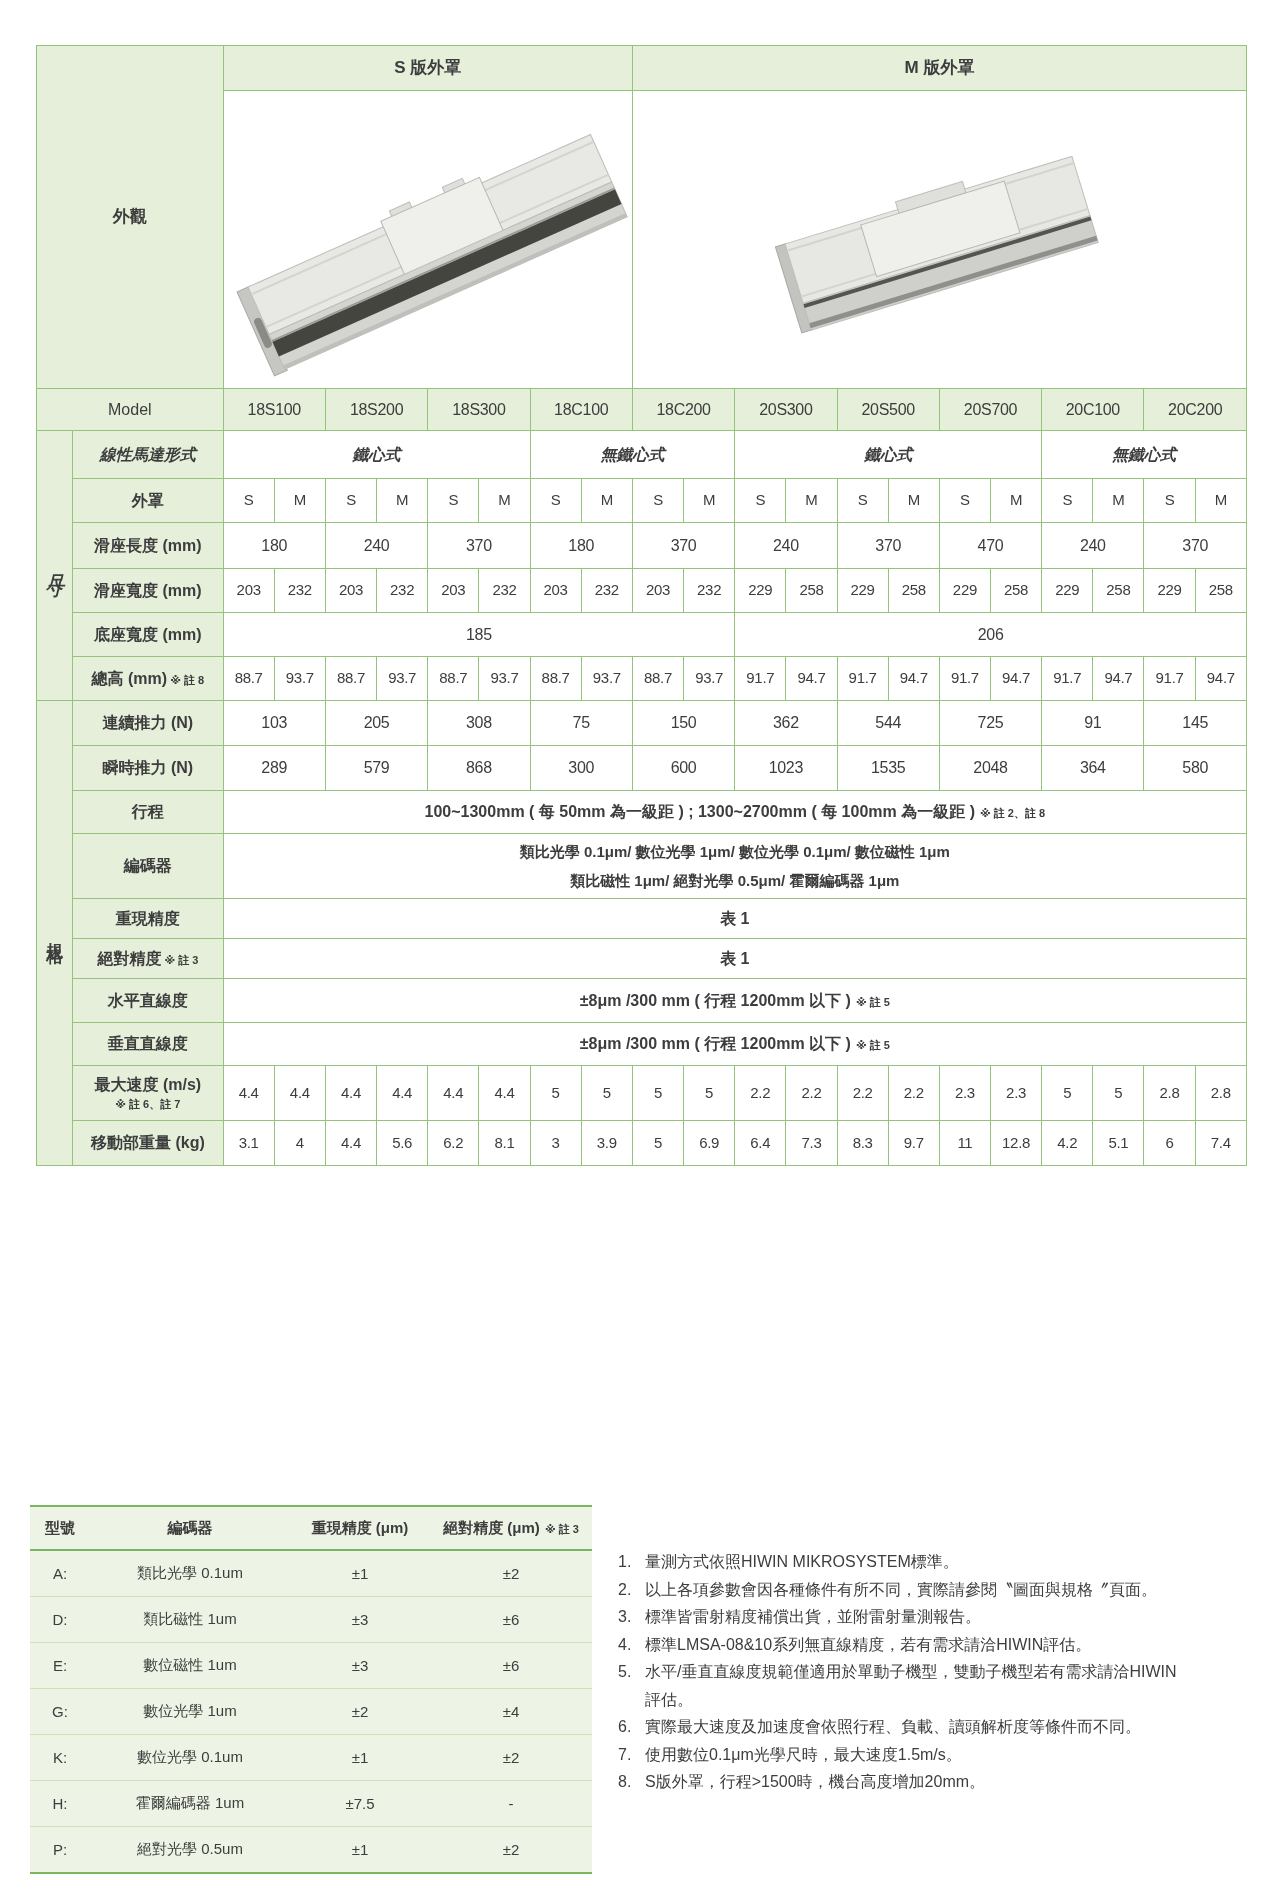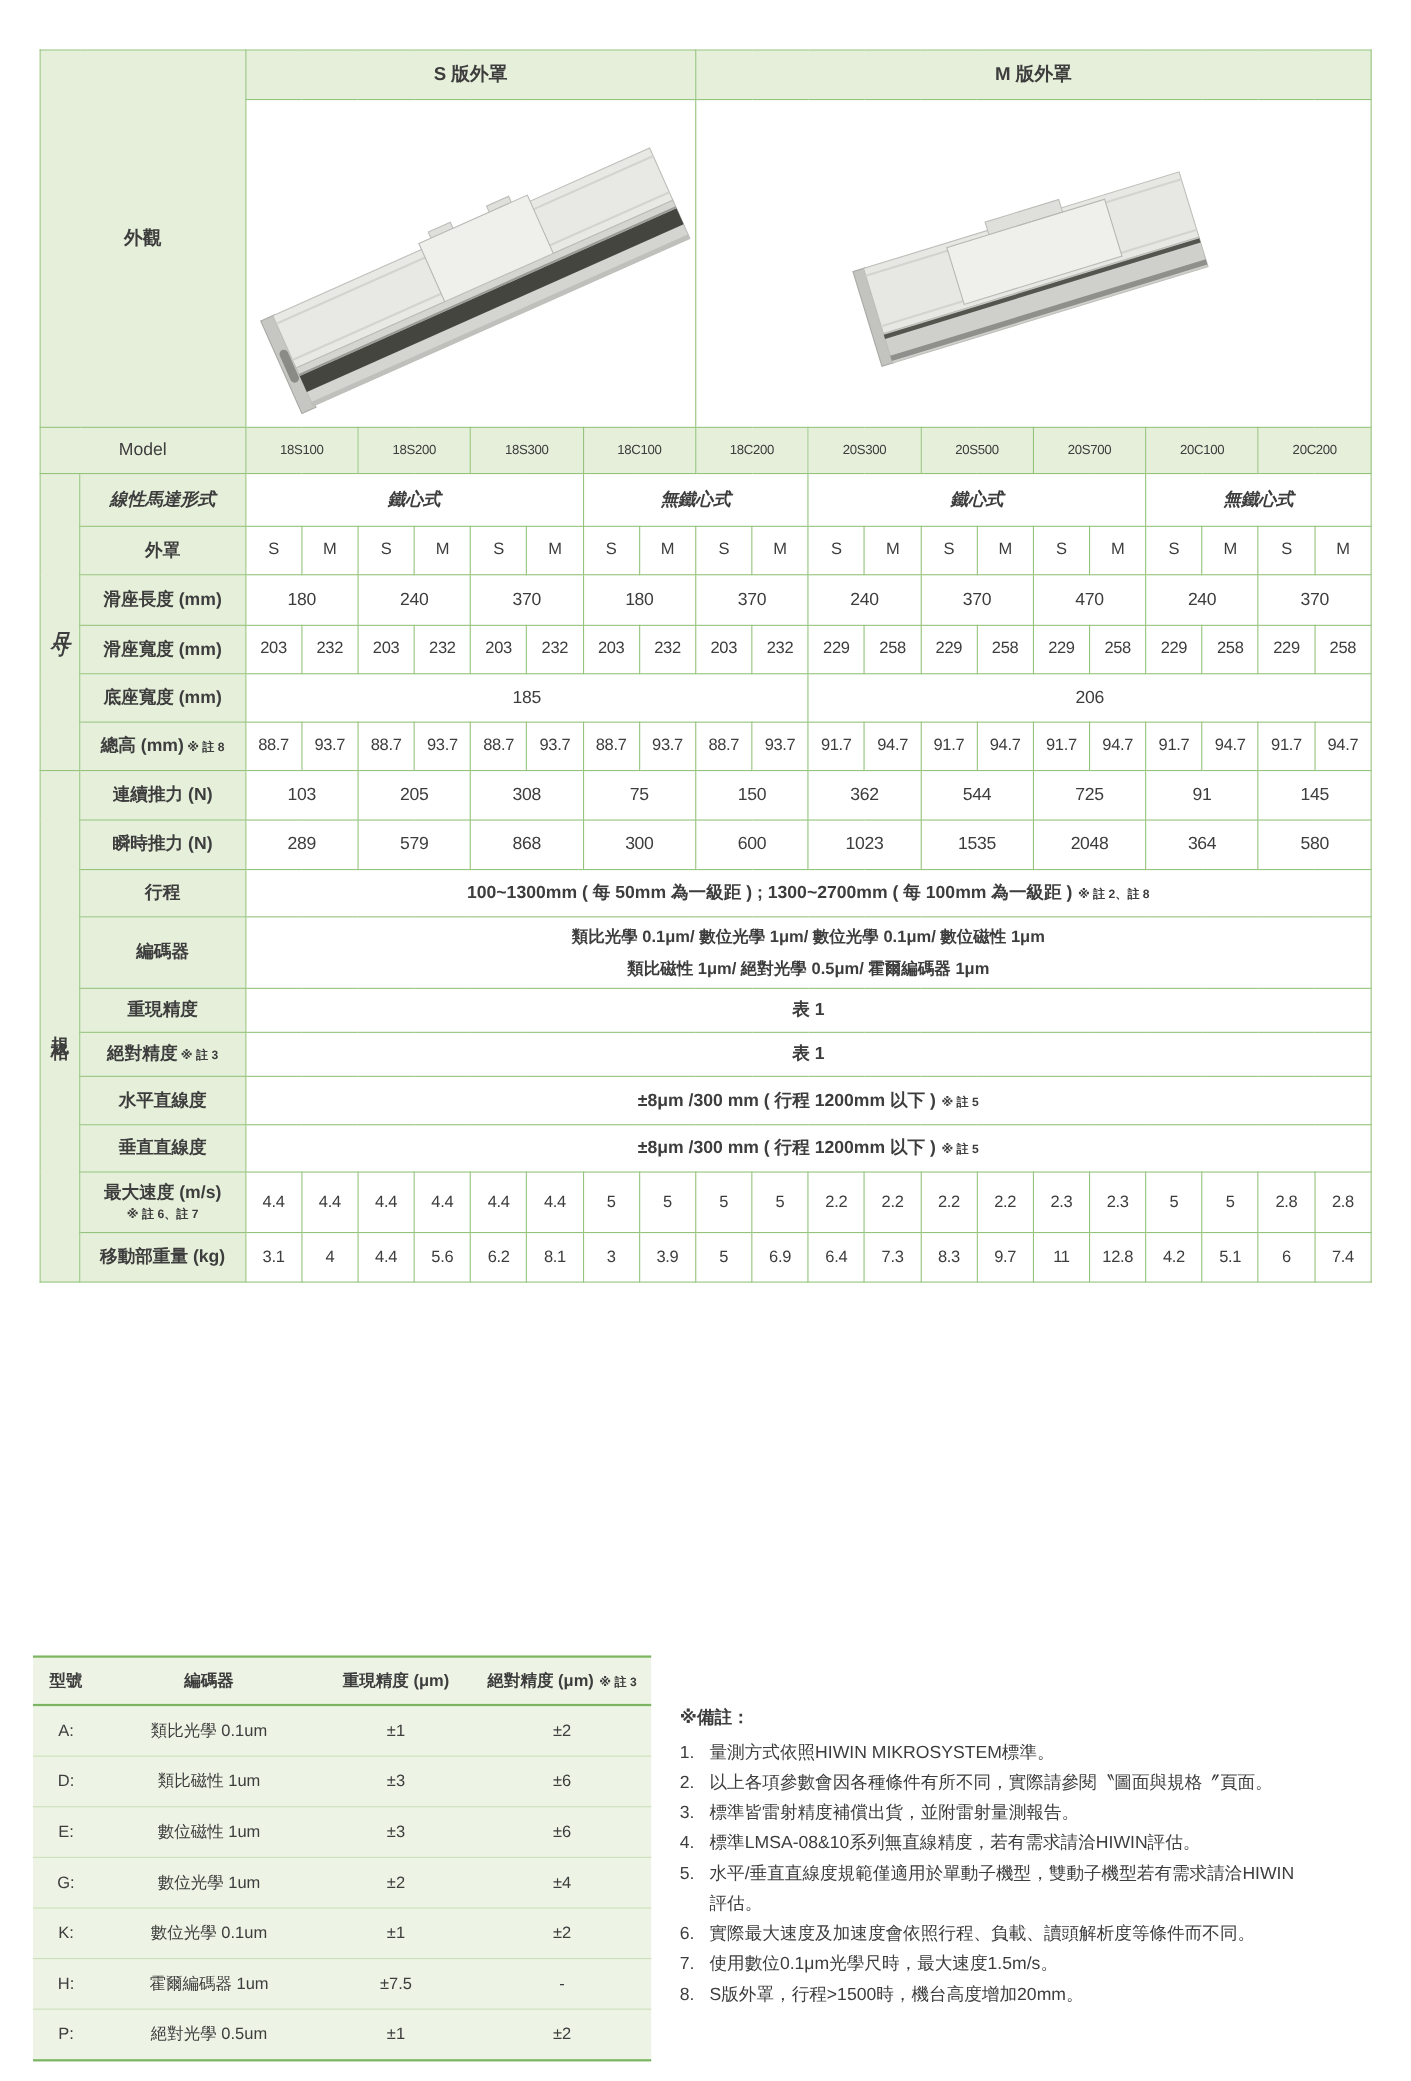--- a/index.html
+++ b/index.html
@@ -14,21 +14,21 @@
     border:1px solid var(--border,#94c47c);
     text-align:center;vertical-align:middle;padding:0;line-height:1.25;
     overflow:hidden;
   }
   .label-cell{background:var(--green-fill,#e5efda);font-size:16px;font-weight:bold;}
   .appearance-cell{font-size:17px;}
   .cover-header{font-size:17px;height:44px;}
   .img-cell{background:#fff;height:297px;}
   .img-cell svg{display:block;margin:0 auto;}
   .model-label-cell{font-weight:normal;font-size:16px;}
-  .model-cell{font-weight:normal;font-size:12px;letter-spacing:-0.3px;}
+  .model-cell{font-weight:normal;font-size:16px;letter-spacing:-0.3px;}
   .row-model td{height:41px;}
   .section-cell{
     background:var(--green-fill,#e5efda);font-weight:bold;font-size:17px;
     writing-mode:vertical-rl;text-orientation:upright;letter-spacing:5px;
   }
   .value-cell{background:#fff;font-size:15px;letter-spacing:-0.3px;}
   .note-small{font-size:11px;font-weight:bold;margin-left:5px;letter-spacing:0;}
   .row-label .note-small{margin-left:3px;}
   .enc-line{font-weight:bold;font-size:15px;line-height:1.95;letter-spacing:0;}
   
@@ -421,21 +421,20 @@
             <td class="enc-code">P:</td>
             <td class="enc-encoder">絕對光學 0.5um</td>
             <td class="enc-repeat">±1</td>
             <td class="enc-absolute">±2</td>
           </tr>
         </tbody>
     </table>
   </div>
 
   <div class="notes">
-    <div class="notes-title">※備註：</div>
     <ol id="notes-list">
         <li class="note-item"><span class="num">1.</span><span class="txt">量測方式依照HIWIN MIKROSYSTEM標準。</span></li>
         <li class="note-item"><span class="num">2.</span><span class="txt">以上各項參數會因各種條件有所不同，實際請參閱〝圖面與規格〞頁面。</span></li>
         <li class="note-item"><span class="num">3.</span><span class="txt">標準皆雷射精度補償出貨，並附雷射量測報告。</span></li>
         <li class="note-item"><span class="num">4.</span><span class="txt">標準LMSA-08&amp;10系列無直線精度，若有需求請洽HIWIN評估。</span></li>
         <li class="note-item"><span class="num">5.</span><span class="txt">水平/垂直直線度規範僅適用於單動子機型，雙動子機型若有需求請洽HIWIN評估。</span></li>
         <li class="note-item"><span class="num">6.</span><span class="txt">實際最大速度及加速度會依照行程、負載、讀頭解析度等條件而不同。</span></li>
         <li class="note-item"><span class="num">7.</span><span class="txt">使用數位0.1μm光學尺時，最大速度1.5m/s。</span></li>
         <li class="note-item"><span class="num">8.</span><span class="txt">S版外罩，行程&gt;1500時，機台高度增加20mm。</span></li>
       </ol>

